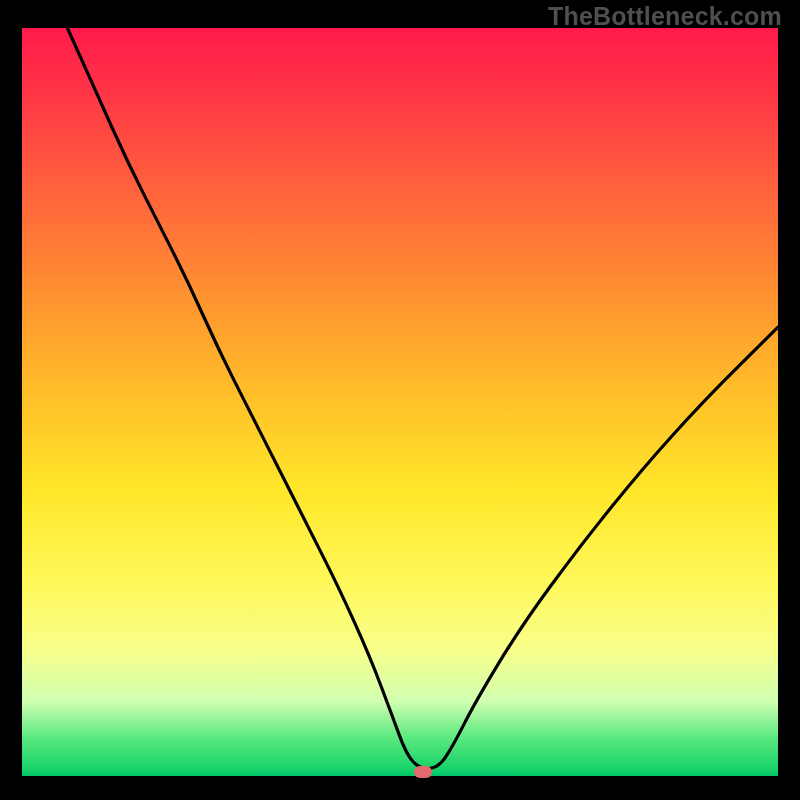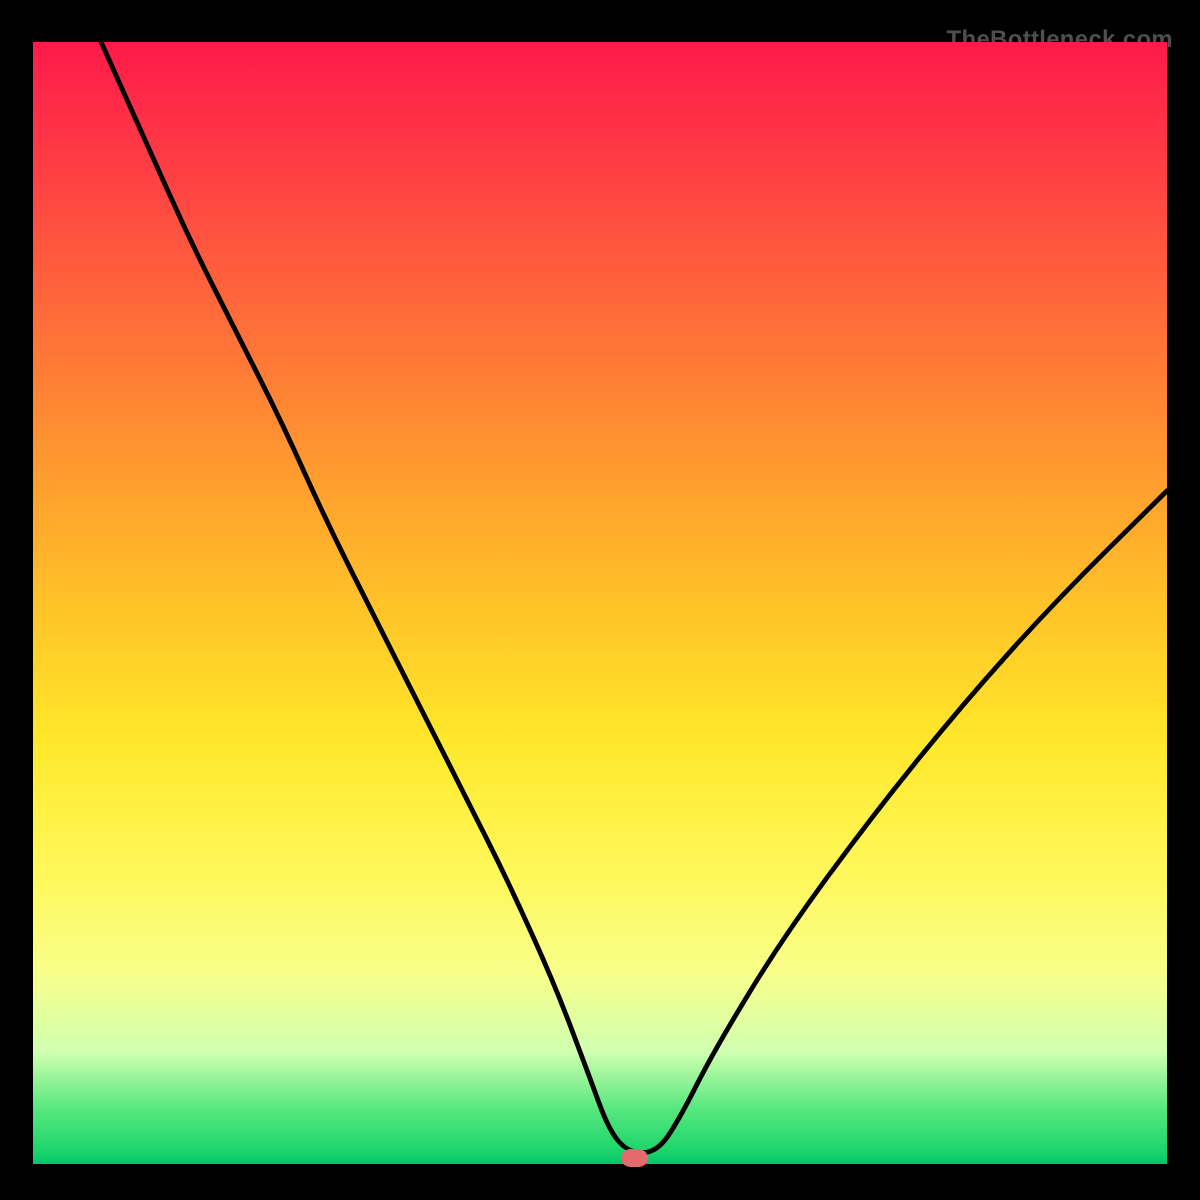--- a/index.html
+++ b/index.html
@@ -15,25 +15,24 @@
     position: relative;
     width: 800px;
     height: 800px;
     background: #000;
   }
   .watermark {
     position: absolute;
     top: 2px;
     right: 18px;
     color: #4f4f4f;
-    font-size: 16px;
+    font-size: 25px;
     font-weight: 600;
     letter-spacing: 0.2px;
     user-select: none;
-    margin-top: 16px;
   }
   .plot-area {
     position: absolute;
     left: 22px;
     top: 28px;
     width: 756px;
     height: 748px;
     
     background: linear-gradient(
       to bottom,

